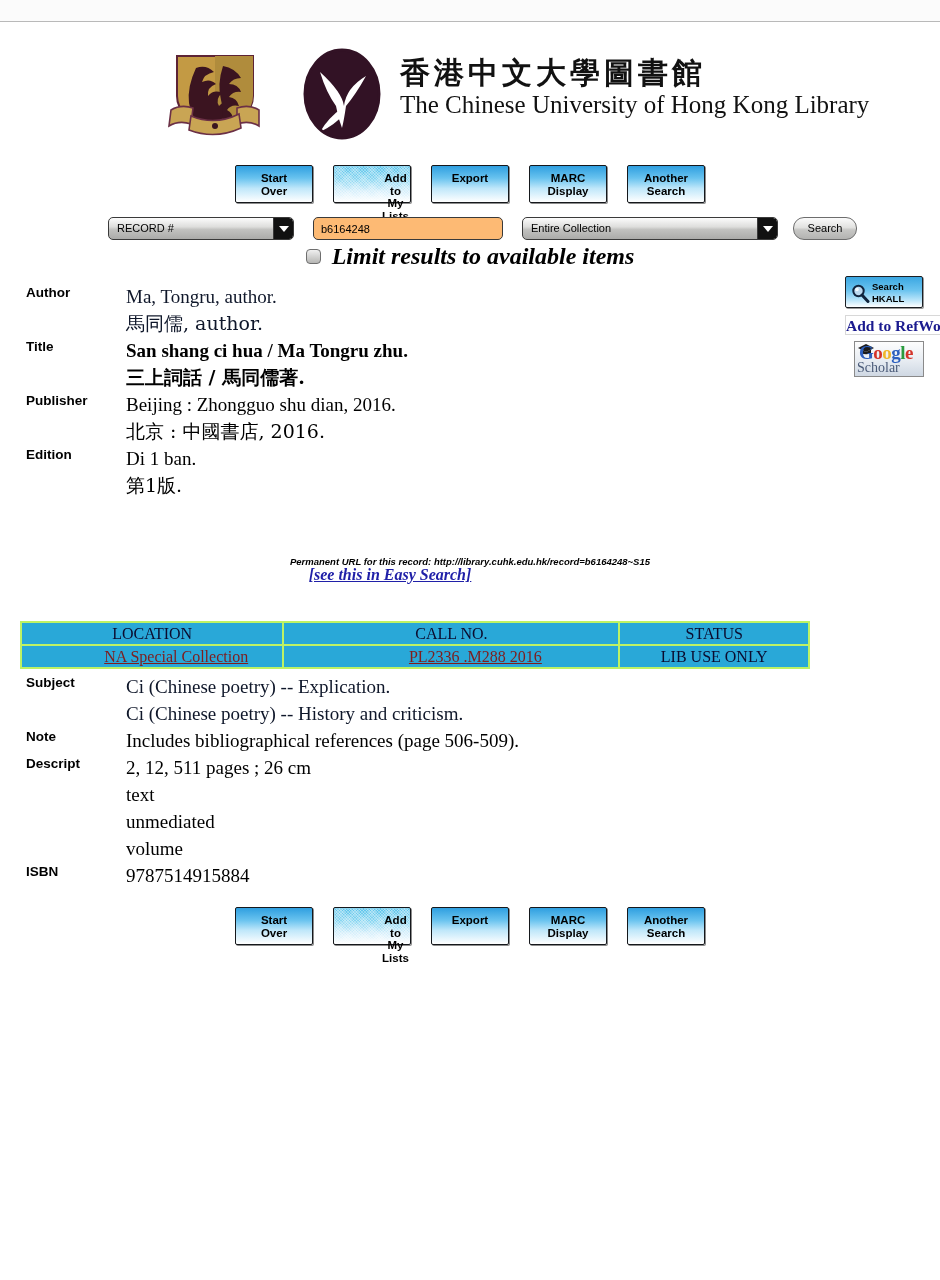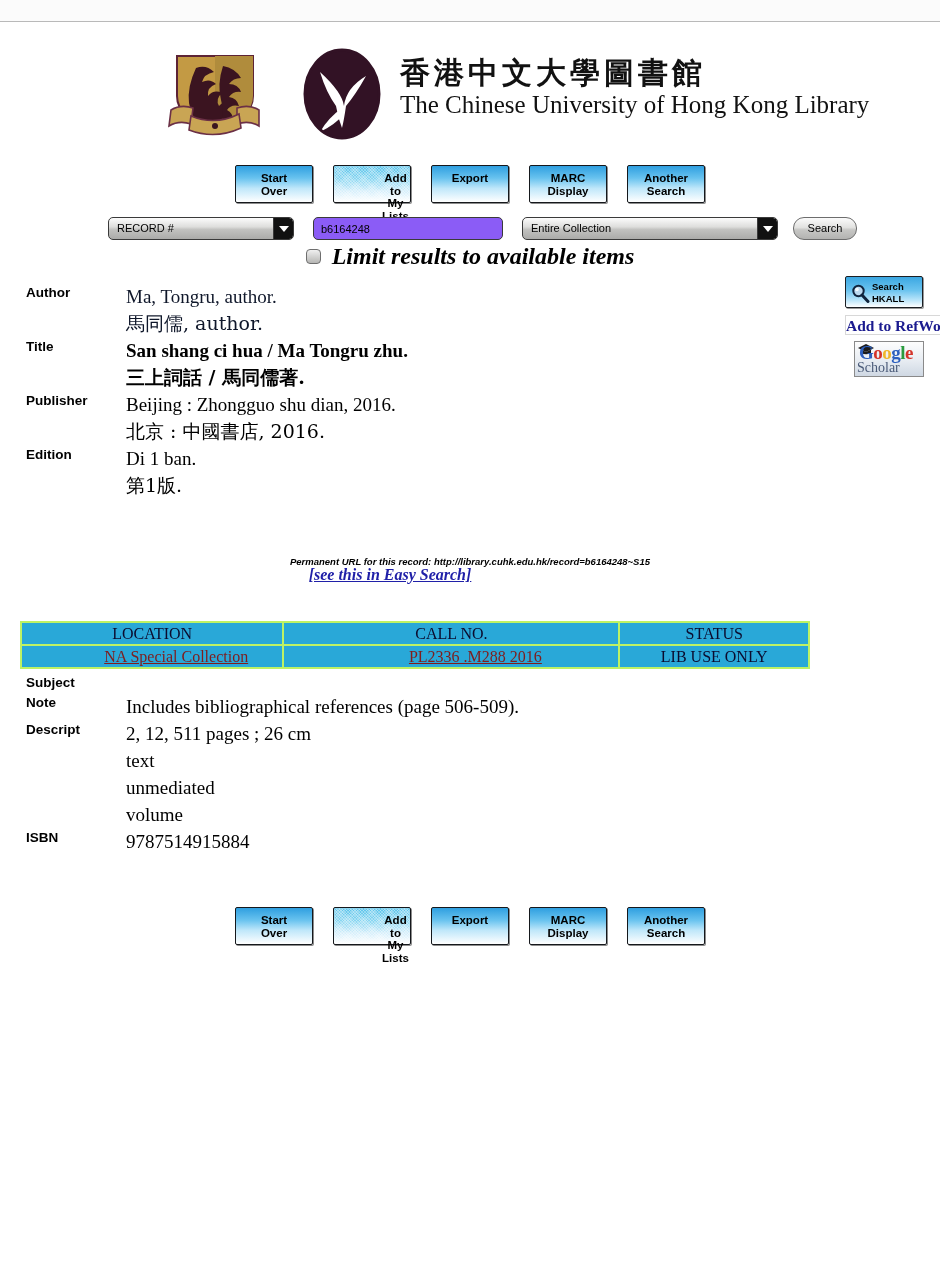--- a/index.html
+++ b/index.html
@@ -139,21 +139,21 @@
   }
   #sel-index { left: 108px; width: 186px; }
   #sel-scope { left: 522px; width: 256px; }
 
   #query-input {
     position: absolute;
     top: 0; left: 313px;
     width: 190px; height: 23px;
     border: 1px solid #3a3a3a;
     border-radius: 5px;
-    background: #8b5cf6;
+    background: #fdba74;
     font-family: "Liberation Sans", sans-serif;
     font-size: 11px;
     color: #000;
     padding: 0 7px;
     line-height: 21px;
   }
   #search-submit {
     position: absolute;
     top: 0; left: 793px;
     width: 64px; height: 23px;
@@ -525,20 +525,24 @@
         <td class="c1"><a>NA Special Collection</a></td>
         <td class="c2"><a>PL2336 .M288 2016</a></td>
         <td class="c3">LIB USE ONLY</td>
       </tr>
     </tbody>
 </table>
 
 <div id="bib2">
     <div class="bibrow">
       <div class="biblabel">Subject</div>
+      <div class="bibvals">
+        <div class="biblink">Ci (Chinese poetry) -- Explication.</div>
+        <div class="biblink">Ci (Chinese poetry) -- History and criticism.</div>
+      </div>
     </div>
     <div class="bibrow">
       <div class="biblabel">Note</div>
       <div class="bibvals">
         <div class="bibval">Includes bibliographical references (page 506-509).</div>
       </div>
     </div>
     <div class="bibrow">
       <div class="biblabel">Descript</div>
       <div class="bibvals">

